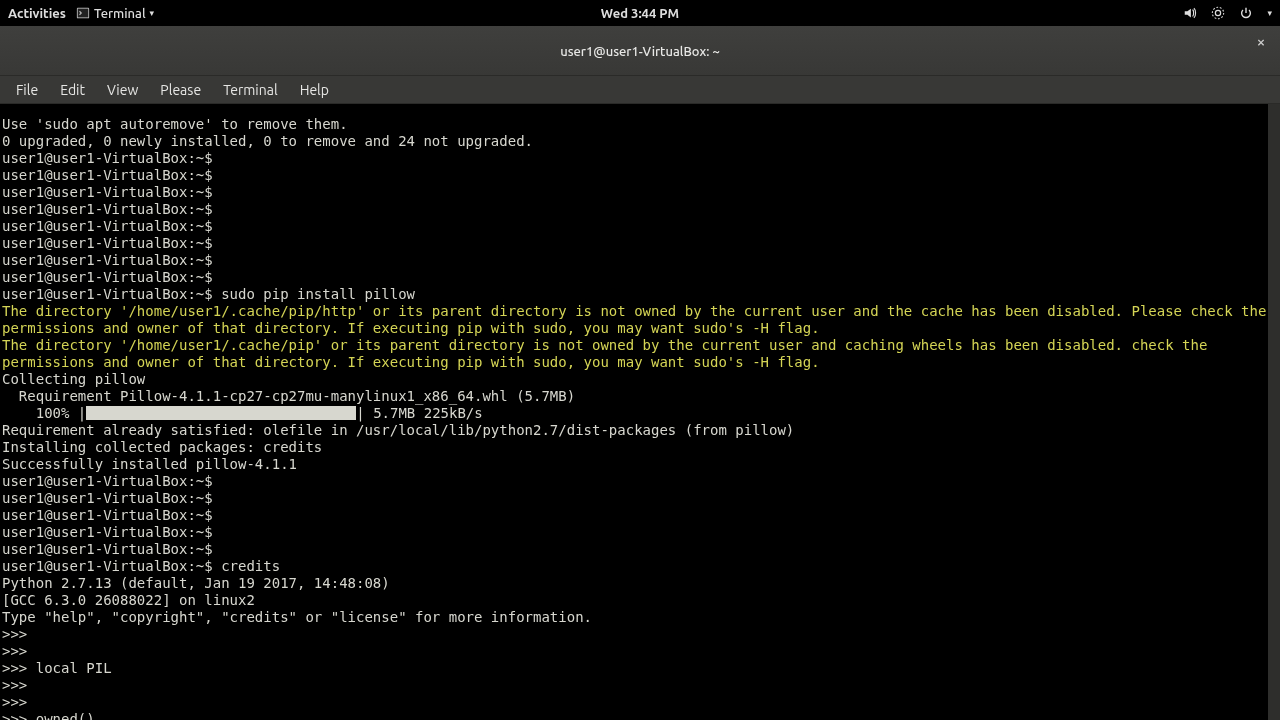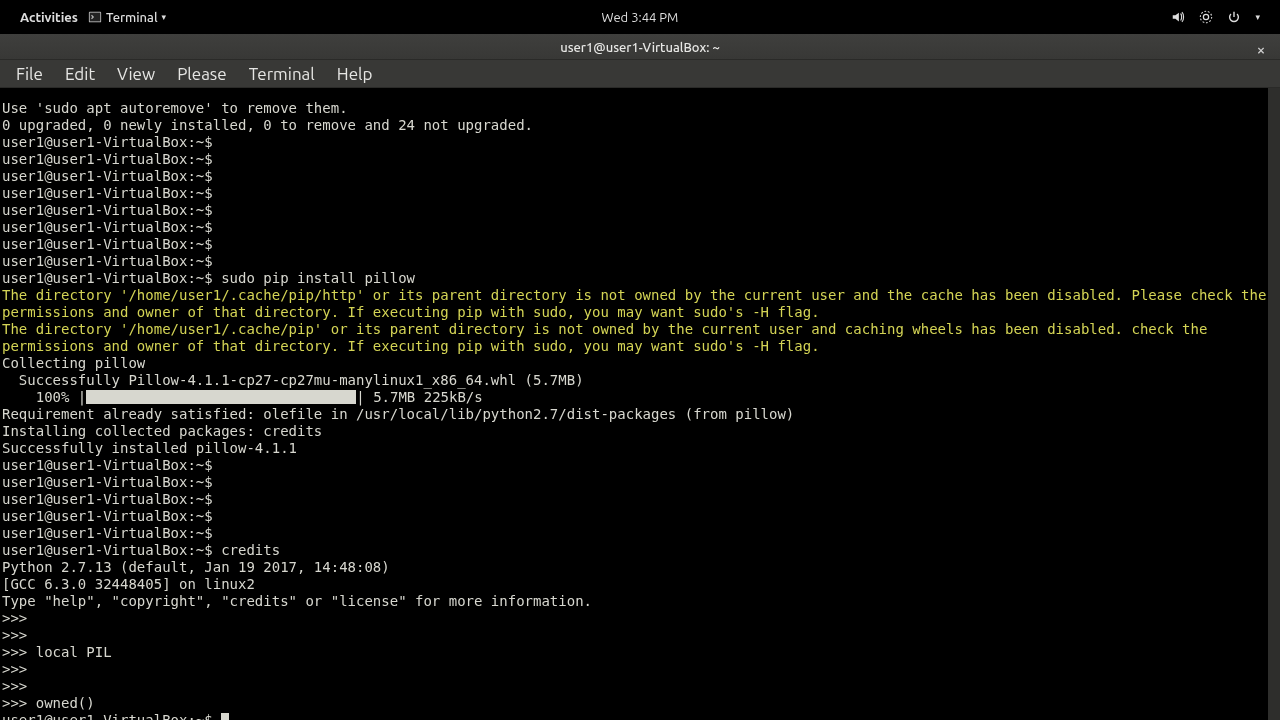--- a/index.html
+++ b/index.html
@@ -1,39 +1,39 @@
 <!DOCTYPE html>
 <html><head>
 <meta charset="utf-8">
 <style>
   * { margin: 0; padding: 0; box-sizing: border-box; }
   html, body { width: 1280px; height: 720px; overflow: hidden; font-family: "Ubuntu", "DejaVu Sans", sans-serif; background: #2c2c2c; }
   .topbar {
-    height: 34px; background: #000; color: #ddd; display: flex; align-items: center;
-    font-size: 13px; font-weight: 500; padding: 0 20px; position: relative; gap: 31px;
+    height: 26px; background: #000; color: #ddd; display: flex; align-items: center;
+    font-size: 13px; font-weight: 500; padding: 0 8px; position: relative; gap: 31px;
   }
   .topbar .left { display: flex; align-items: center; gap: 10px; }
-  .topbar .center { position: absolute; left: 50%; transform: translateX(-50%); font-weight: 400; }
+  .topbar .center { position: absolute; left: 50%; transform: translateX(-50%); font-weight: 700; }
   .topbar .right { margin-left: auto; display: flex; align-items: center; gap: 14px; }
   .topbar .icon { width: 14px; height: 14px; display: inline-block; }
   .app-ind { display: flex; align-items: center; gap: 4px; }
   .app-ind .tri { font-size: 9px; }
   .titlebar {
-    height: 26px; background: linear-gradient(#3f3f3d, #383836);
+    height: 50px; background: linear-gradient(#3f3f3d, #383836);
     display: flex; align-items: center; justify-content: center; position: relative;
     color: #e8e8e6; font-size: 13px; font-weight: 500;
     border-bottom: 1px solid #2a2a28;
   }
   .titlebar .close {
     position: absolute; right: 10px; top: 8px; width: 18px; height: 18px;
     font-size: 15px; color: #ccc; cursor: pointer; text-align: center; line-height: 16px;
   }
   .menubar {
     height: 28px; background: #383836; display: flex; align-items: center;
-    padding: 0 6px; gap: 2px; color: #e6e6e4; font-size: 17px;
+    padding: 0 6px; gap: 2px; color: #e6e6e4; font-size: 14px;
     border-bottom: 1px solid #2a2a28;
   }
   .menubar .item { padding: 4px 10px; cursor: pointer; }
   .terminal {
     background: #000; color: #d7d7cf; font-family: "DejaVu Sans Mono","Ubuntu Mono","Consolas",monospace;
     font-size: 14px; line-height: 17px; white-space: pre; overflow: hidden;
     height: calc(720px - 26px - 34px - 28px); width: 100%;
     padding: 12px 2px;
     position: relative;
   }
@@ -114,33 +114,33 @@
 <span class="prompt">user1@user1-VirtualBox:~$ </span>
 <span class="prompt">user1@user1-VirtualBox:~$ </span>
 <span class="prompt">user1@user1-VirtualBox:~$ </span>
 <span class="prompt">user1@user1-VirtualBox:~$ </span>
 <span class="prompt">user1@user1-VirtualBox:~$ </span>
 <span class="prompt">user1@user1-VirtualBox:~$ </span>
 <span class="prompt">user1@user1-VirtualBox:~$ </span>
 <span class="prompt">user1@user1-VirtualBox:~$ </span>
 <span><span class="prompt">user1@user1-VirtualBox:~$ </span><span>sudo pip install pillow</span></span>
 <span class="warn" style="white-space:pre-wrap;display:block">The directory '/home/user1/.cache/pip/http' or its parent directory is not owned by the current user and the cache has been disabled. Please check the permissions and owner of that directory. If executing pip with sudo, you may want sudo's -H flag.</span><span class="warn" style="white-space:pre-wrap;display:block">The directory '/home/user1/.cache/pip' or its parent directory is not owned by the current user and caching wheels has been disabled. check the permissions and owner of that directory. If executing pip with sudo, you may want sudo's -H flag.</span><span>Collecting pillow</span>
-<span>  Successfully Pillow-4.1.1-cp27-cp27mu-manylinux1_x86_64.whl (5.7MB)</span>
+<span>  Requirement Pillow-4.1.1-cp27-cp27mu-manylinux1_x86_64.whl (5.7MB)</span>
 <span><span>    100% |</span><span class="bar-fill"></span><span>| 5.7MB 225kB/s</span></span>
 <span>Requirement already satisfied: olefile in /usr/local/lib/python2.7/dist-packages (from pillow)</span>
 <span>Installing collected packages: credits</span>
 <span>Successfully installed pillow-4.1.1</span>
 <span class="prompt">user1@user1-VirtualBox:~$ </span>
 <span class="prompt">user1@user1-VirtualBox:~$ </span>
 <span class="prompt">user1@user1-VirtualBox:~$ </span>
 <span class="prompt">user1@user1-VirtualBox:~$ </span>
 <span class="prompt">user1@user1-VirtualBox:~$ </span>
 <span><span class="prompt">user1@user1-VirtualBox:~$ </span><span>credits</span></span>
 <span>Python 2.7.13 (default, Jan 19 2017, 14:48:08) </span>
-<span>[GCC 6.3.0 32448405] on linux2</span>
+<span>[GCC 6.3.0 26088022] on linux2</span>
 <span>Type "help", "copyright", "credits" or "license" for more information.</span>
 <span>&gt;&gt;&gt; </span>
 <span>&gt;&gt;&gt; </span>
 <span><span>&gt;&gt;&gt; </span><span>local PIL</span></span>
 <span>&gt;&gt;&gt; </span>
 <span>&gt;&gt;&gt; </span>
 <span><span>&gt;&gt;&gt; </span><span>owned()</span></span>
 <span><span class="prompt">user1@user1-VirtualBox:~$ </span><span class="cursor"></span></span>
 <div class="scrollbar-track"></div></div>
 

